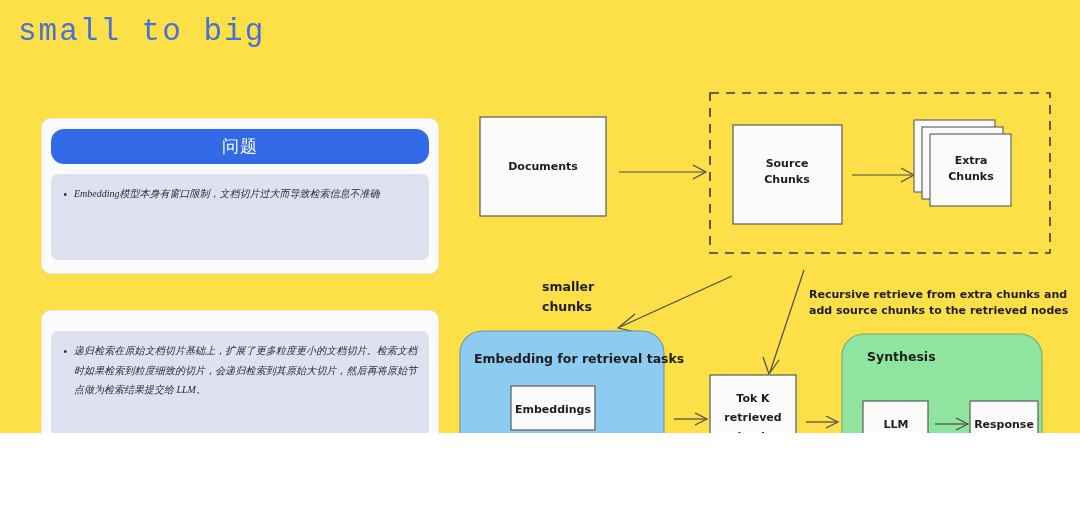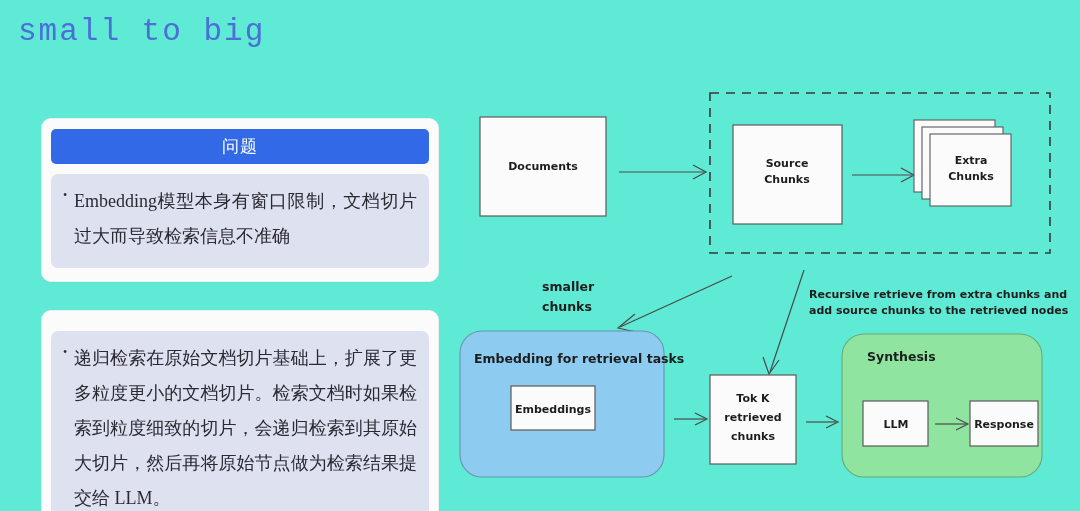--- a/index.html
+++ b/index.html
@@ -3,22 +3,22 @@
 <meta charset="utf-8">
 <style>
   html, body {
     margin: 0;
     padding: 0;
     background: #ffffff;
   }
   #page {
     position: relative;
     width: 1080px;
-    height: 511px;
-    background: #5eead4;
+    height: 433px;
+    background: #fde047;
     overflow: hidden;
     font-family: "Liberation Sans", sans-serif;
   }
 
   
   #slide-title {
     position: absolute;
     left: 18px;
     top: 14px;
     font-family: "Liberation Mono", "DejaVu Sans Mono", monospace;
@@ -45,21 +45,21 @@
     border-radius: 10px;
     box-sizing: border-box;
     padding: 10px 9px 13px 9px;
     box-shadow: 0 1px 2px rgba(0,0,0,0.02);
   }
   #card-problem { top: 60px; }
   #card-solution { top: 252px; }
 
   .card-header {
     background: #3169e6;
-    border-radius: 5px;
+    border-radius: 13px;
     height: 35px;
     display: flex;
     align-items: center;
     justify-content: center;
     color: #ffffff;
     font-family: "Liberation Serif", "DejaVu Serif", serif;
     font-size: 17px;
     letter-spacing: 1px;
     text-align: center;
   }
@@ -71,24 +71,25 @@
     min-height: 62px;
   }
   .card-body ul {
     margin: 0;
     padding: 0 0 0 11px;
     list-style: none;
   }
   .card-body li {
     position: relative;
     font-family: "Liberation Serif", "DejaVu Serif", serif;
-    font-size: 18px;
+    font-size: 10px;
     line-height: 1.95;
     color: #2a2a33;
     text-align: justify;
+    font-style: italic;
   }
   .card-body li::before {
     content: "\2022";
     position: absolute;
     left: -11px;
     top: 0;
     font-size: 12px;
     color: #2a2a33;
   }
   #card-solution .card-body { min-height: 110px; }

